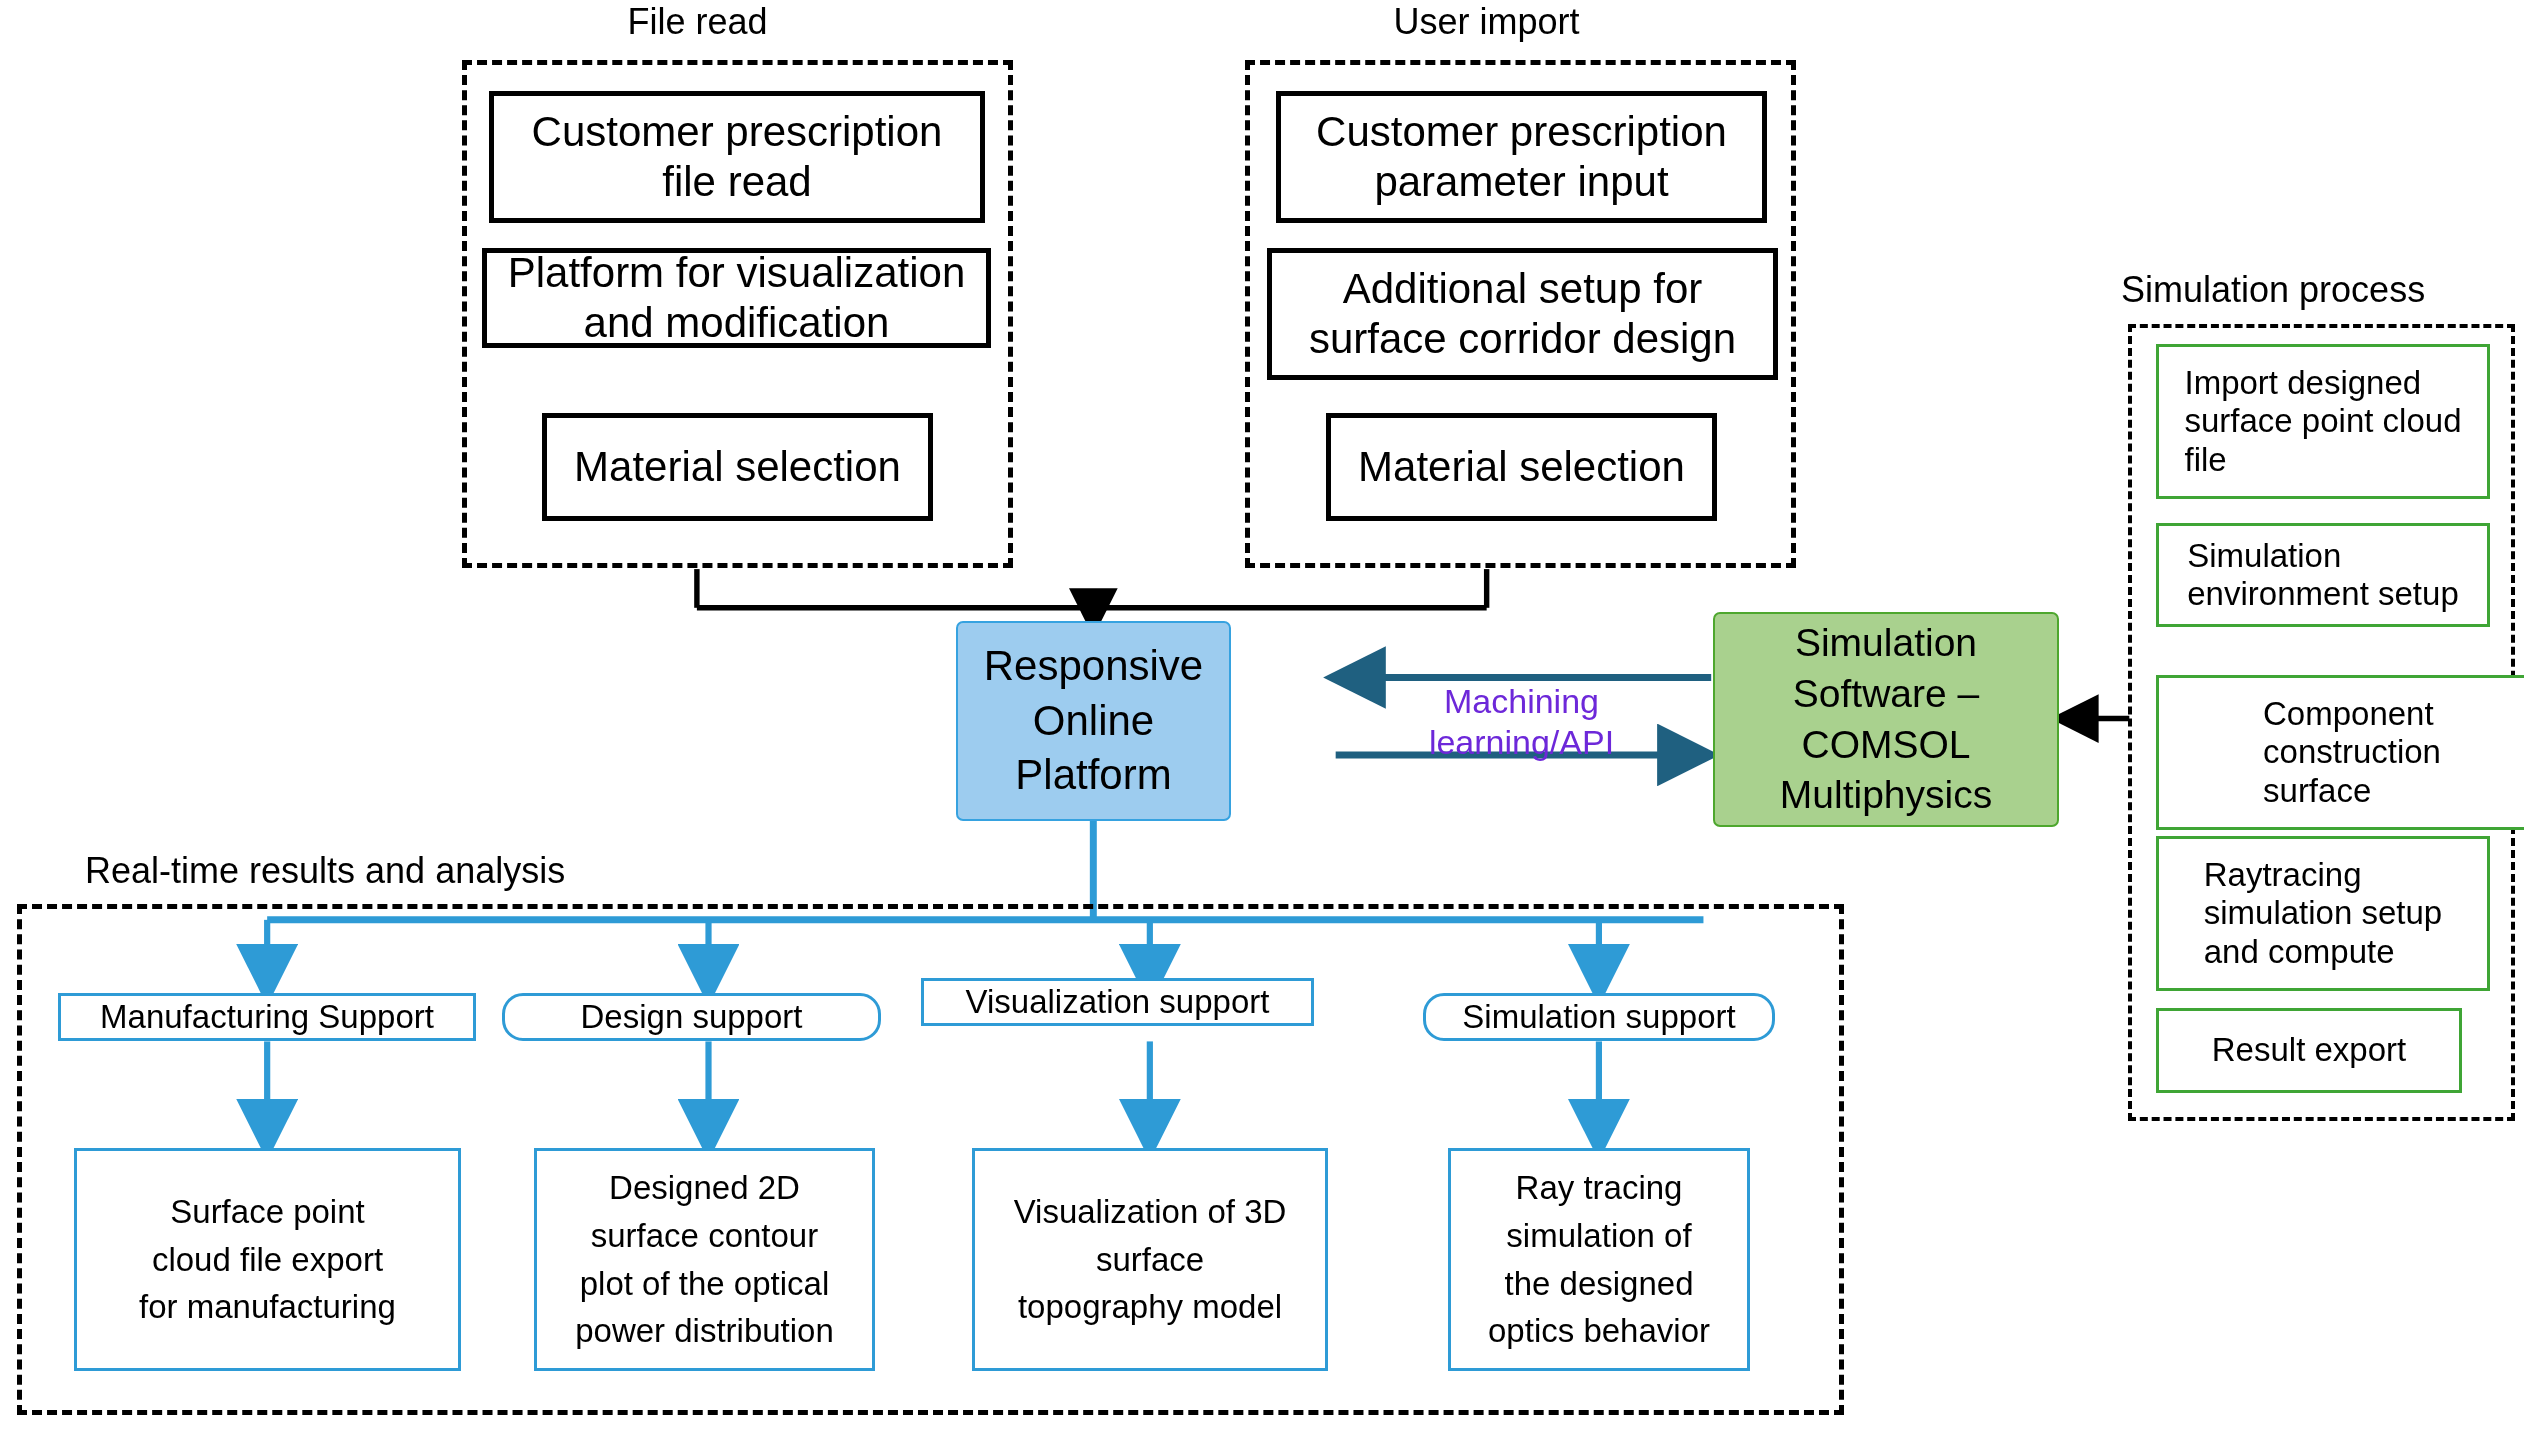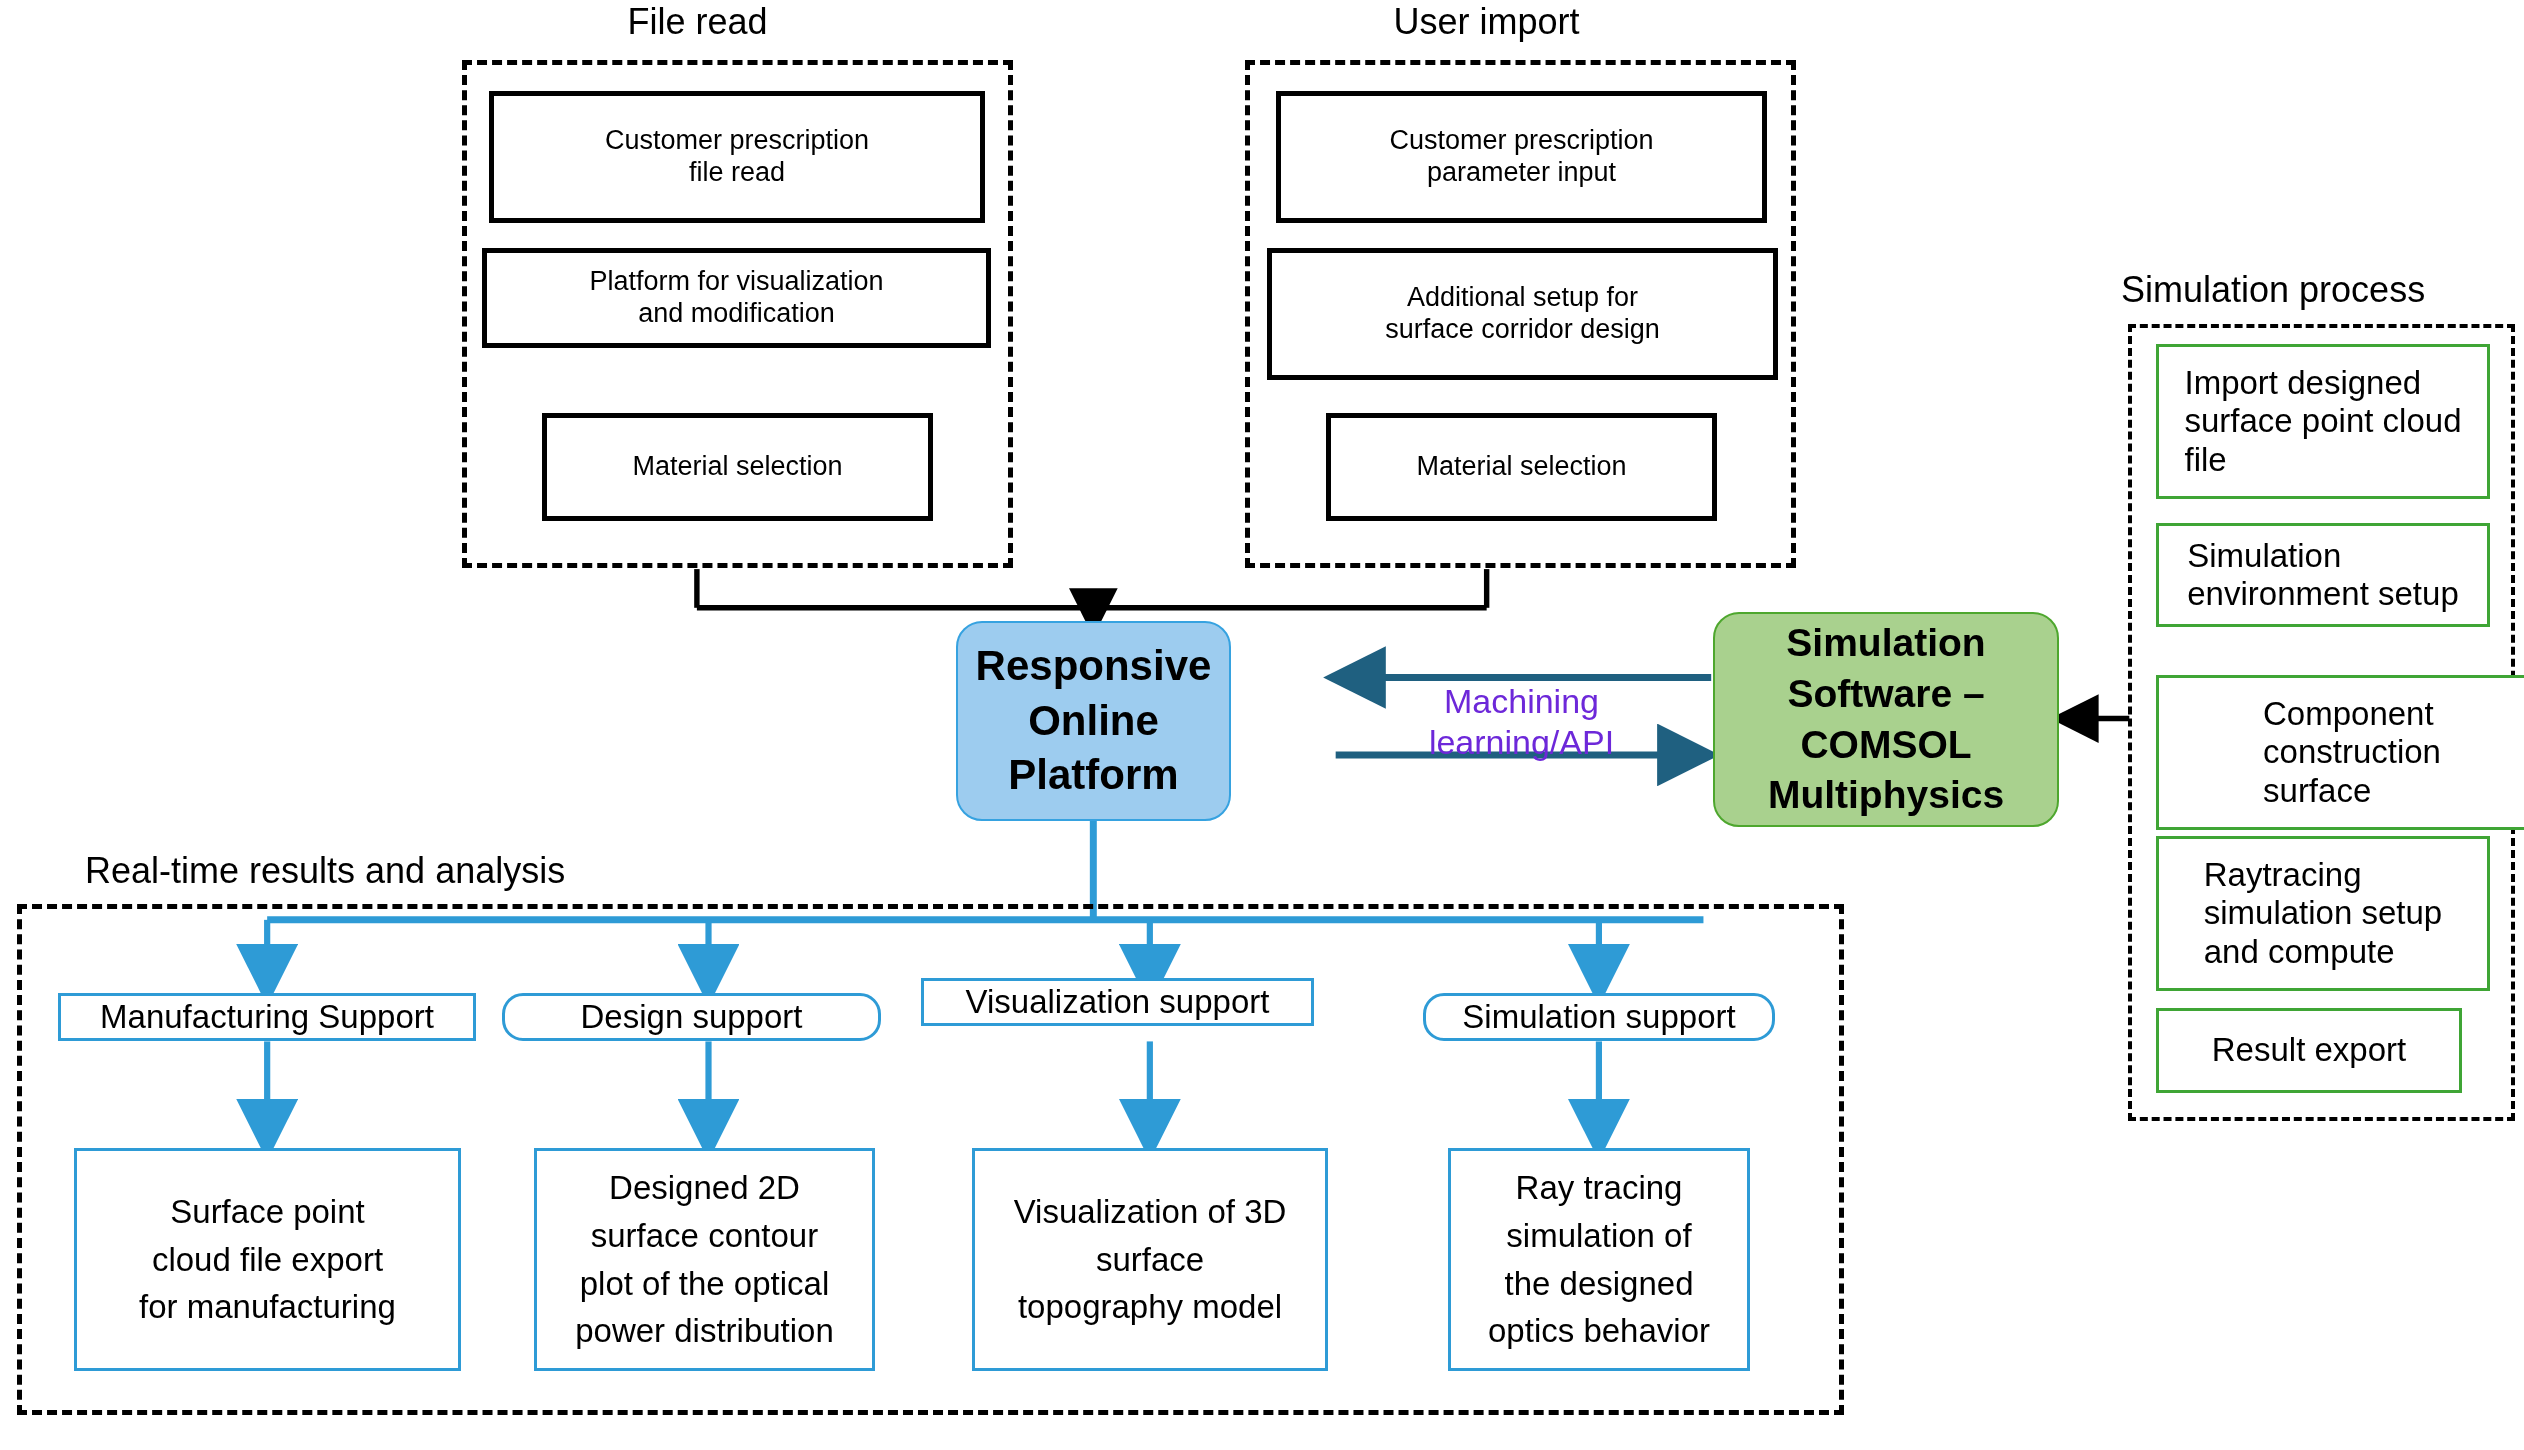--- a/index.html
+++ b/index.html
@@ -27,21 +27,21 @@
   }
 
   
   .box-black{
     position:absolute;
     box-sizing:border-box;
     border:5.4px solid #000000;
     background:#ffffff;
     display:flex;align-items:center;justify-content:center;
     text-align:center;
-    font-size:27px;
+    font-size:42px;
     line-height:1.18;
     padding:3.1px 7.7px;
   }
 
   
   .box-green{
     position:absolute;
     box-sizing:border-box;
     border:3.1px solid #3FA535;
     background:#ffffff;
@@ -62,24 +62,24 @@
     text-align:center;
     font-size:33px;
     line-height:1.45;
     padding:3.1px 6.2px;
   }
 
   
   .shape-round{
     position:absolute;
     box-sizing:border-box;
-    border-radius:26px;
-    display:flex;align-items:center;justify-content:center;
-    text-align:center;
-    font-weight:bold;
+    border-radius:7px;
+    display:flex;align-items:center;justify-content:center;
+    text-align:center;
+    font-weight:normal;
     line-height:1.30;
     padding:4.6px 7.7px;
   }
   .shape-blue{background:#9DCCEF;border:2.3px solid #36A2E0;font-size:42px;}
   .shape-green{background:#A9D18E;border:2.3px solid #4EA72E;font-size:39px;}
 
   
   .conn-label{
     position:absolute;
     font-size:34px;

